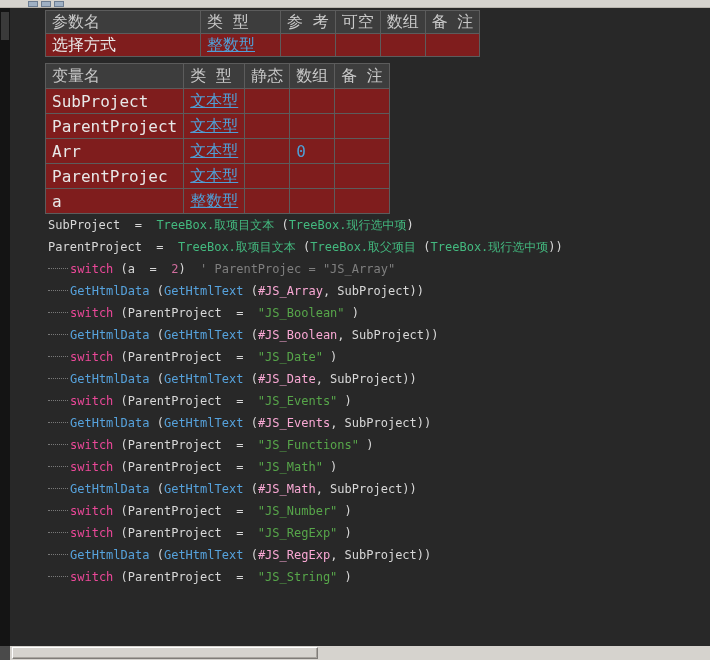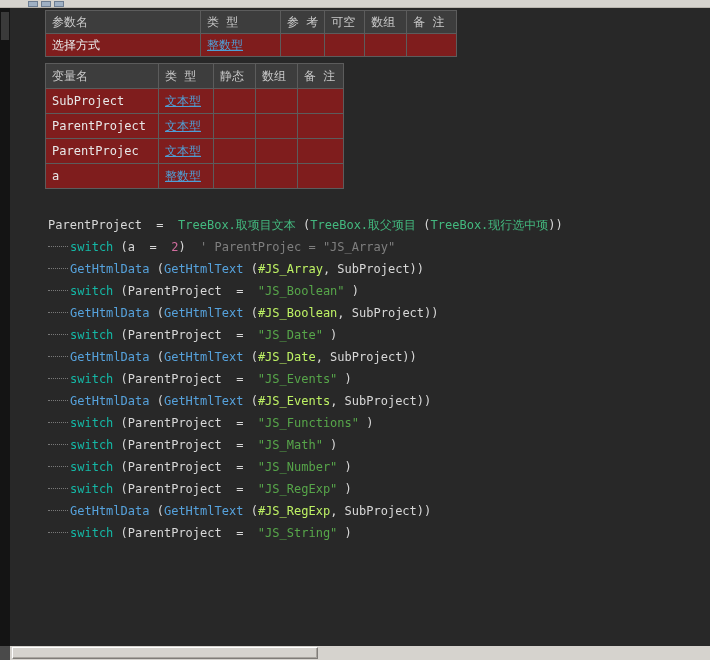--- a/index.html
+++ b/index.html
@@ -13,41 +13,41 @@
   .mini-icon { position:absolute; top:1px; width:10px; height:6px; background:#9fb0c4; border:1px solid #6d7d92; }
 
   
   .left-strip { position:absolute; left:0; top:8px; width:10px; height:638px; background:#141414; }
   .left-thumb { position:absolute; left:1px; top:4px; width:8px; height:28px; background:#3a3a3a; }
 
   
   .editor { position:absolute; left:10px; top:8px; width:700px; height:638px; background:#282828; overflow:hidden; }
 
   
-  .dtable { position:absolute; border-collapse:collapse; table-layout:fixed; font-size:12px; color:#e2e2e2; font-family:"DejaVu Sans Mono", monospace; }
+  .dtable { position:absolute; border-collapse:collapse; table-layout:fixed; font-size:16px; color:#e2e2e2; font-family:"DejaVu Sans Mono", monospace; }
   .dtable th, .dtable td { border:1px solid #5c5c5c; padding:0 6px; text-align:left; font-weight:normal; white-space:nowrap; overflow:hidden; }
   .dtable th { background:#3d3d3d; color:#c9c9c9; }
   .dtable td { background:#7f1d1d; }
   .ptable { left:35px; top:2px; }
   .ptable th, .ptable td { height:23px; }
   .vtable { left:35px; top:55px; }
   .vtable th, .vtable td { height:25px; }
   .type-link { color:#4f9fd6; text-decoration:underline; }
   .cell-array { color:#4f9fd6; text-align:center; }
   .cname { color:#e8e8e8; }
 
   
   .code { position:absolute; left:38px; top:206px; width:660px; }
   .code-line { height:22px; line-height:22px; font-size:12px; white-space:pre; color:#d8d8d8; }
   .guide { display:inline-block; width:20px; border-bottom:1px dotted #787878; margin-right:2px; vertical-align:4px; }
   .c-plain   { color:#d8d8d8; }
-  .c-kw      { color:#14b8a6; }
+  .c-kw      { color:#ec4899; }
   .c-method  { color:#43b97f; }
   .c-func    { color:#56a2dc; }
-  .c-const   { color:#bef264; }
+  .c-const   { color:#f9a8d4; }
   .c-str     { color:#57a64a; }
   .c-num     { color:#d16d9e; }
   .c-comment { color:#7f7f7f; }
 
   
   .hscroll { position:absolute; left:0; top:646px; width:710px; height:14px; background:#d6d3ce; }
   .hscroll .corner { position:absolute; left:0; top:0; width:10px; height:14px; background:#4a4a4a; }
   .hscroll .thumb { position:absolute; left:12px; top:1px; width:306px; height:12px; background:#d6d3ce;
       border-top:1px solid #ffffff; border-left:1px solid #ffffff; border-right:1px solid #7f7c78; border-bottom:1px solid #7f7c78;
       box-shadow:inset -1px -1px 0 #a8a49e; }
@@ -126,48 +126,57 @@
           <td></td>
         </tr>
         <tr>
           <td class="cname">ParentProject</td>
           <td class="type-link">文本型</td>
           <td></td>
           <td></td>
           <td></td>
         </tr>
         <tr>
+          <td class="cname">Arr</td>
+          <td class="type-link">文本型</td>
+          <td></td>
+          <td class="cell-array">0</td>
+          <td></td>
+        </tr>
+        <tr>
           <td class="cname">ParentProjec</td>
           <td class="type-link">文本型</td>
           <td></td>
           <td></td>
           <td></td>
         </tr>
         <tr>
           <td class="cname">a</td>
           <td class="type-link">整数型</td>
           <td></td>
           <td></td>
           <td></td>
         </tr>
       </tbody>
     </table>
 
     <div class="code" id="code-area">
+        <div class="code-line"><span class="tok c-plain">SubProject  =  </span><span class="tok c-method">TreeBox.取项目文本</span><span class="tok c-plain"> (</span><span class="tok c-method">TreeBox.现行选中项</span><span class="tok c-plain">)</span></div>
         <div class="code-line"><span class="tok c-plain">ParentProject  =  </span><span class="tok c-method">TreeBox.取项目文本</span><span class="tok c-plain"> (</span><span class="tok c-method">TreeBox.取父项目</span><span class="tok c-plain"> (</span><span class="tok c-method">TreeBox.现行选中项</span><span class="tok c-plain">))</span></div>
         <div class="code-line"><span class="guide"></span><span class="tok c-kw">switch</span><span class="tok c-plain"> (a  =  </span><span class="tok c-num">2</span><span class="tok c-plain">)</span><span class="tok c-comment">  ' ParentProjec = "JS_Array"</span></div>
         <div class="code-line"><span class="guide"></span><span class="tok c-func">GetHtmlData</span><span class="tok c-plain"> (</span><span class="tok c-func">GetHtmlText</span><span class="tok c-plain"> (</span><span class="tok c-const">#JS_Array</span><span class="tok c-plain">, SubProject))</span></div>
         <div class="code-line"><span class="guide"></span><span class="tok c-kw">switch</span><span class="tok c-plain"> (ParentProject  =  </span><span class="tok c-str">"JS_Boolean"</span><span class="tok c-plain"> )</span></div>
         <div class="code-line"><span class="guide"></span><span class="tok c-func">GetHtmlData</span><span class="tok c-plain"> (</span><span class="tok c-func">GetHtmlText</span><span class="tok c-plain"> (</span><span class="tok c-const">#JS_Boolean</span><span class="tok c-plain">, SubProject))</span></div>
         <div class="code-line"><span class="guide"></span><span class="tok c-kw">switch</span><span class="tok c-plain"> (ParentProject  =  </span><span class="tok c-str">"JS_Date"</span><span class="tok c-plain"> )</span></div>
         <div class="code-line"><span class="guide"></span><span class="tok c-func">GetHtmlData</span><span class="tok c-plain"> (</span><span class="tok c-func">GetHtmlText</span><span class="tok c-plain"> (</span><span class="tok c-const">#JS_Date</span><span class="tok c-plain">, SubProject))</span></div>
         <div class="code-line"><span class="guide"></span><span class="tok c-kw">switch</span><span class="tok c-plain"> (ParentProject  =  </span><span class="tok c-str">"JS_Events"</span><span class="tok c-plain"> )</span></div>
         <div class="code-line"><span class="guide"></span><span class="tok c-func">GetHtmlData</span><span class="tok c-plain"> (</span><span class="tok c-func">GetHtmlText</span><span class="tok c-plain"> (</span><span class="tok c-const">#JS_Events</span><span class="tok c-plain">, SubProject))</span></div>
         <div class="code-line"><span class="guide"></span><span class="tok c-kw">switch</span><span class="tok c-plain"> (ParentProject  =  </span><span class="tok c-str">"JS_Functions"</span><span class="tok c-plain"> )</span></div>
         <div class="code-line"><span class="guide"></span><span class="tok c-kw">switch</span><span class="tok c-plain"> (ParentProject  =  </span><span class="tok c-str">"JS_Math"</span><span class="tok c-plain"> )</span></div>
+        <div class="code-line"><span class="guide"></span><span class="tok c-func">GetHtmlData</span><span class="tok c-plain"> (</span><span class="tok c-func">GetHtmlText</span><span class="tok c-plain"> (</span><span class="tok c-const">#JS_Math</span><span class="tok c-plain">, SubProject))</span></div>
         <div class="code-line"><span class="guide"></span><span class="tok c-kw">switch</span><span class="tok c-plain"> (ParentProject  =  </span><span class="tok c-str">"JS_Number"</span><span class="tok c-plain"> )</span></div>
         <div class="code-line"><span class="guide"></span><span class="tok c-kw">switch</span><span class="tok c-plain"> (ParentProject  =  </span><span class="tok c-str">"JS_RegExp"</span><span class="tok c-plain"> )</span></div>
         <div class="code-line"><span class="guide"></span><span class="tok c-func">GetHtmlData</span><span class="tok c-plain"> (</span><span class="tok c-func">GetHtmlText</span><span class="tok c-plain"> (</span><span class="tok c-const">#JS_RegExp</span><span class="tok c-plain">, SubProject))</span></div>
         <div class="code-line"><span class="guide"></span><span class="tok c-kw">switch</span><span class="tok c-plain"> (ParentProject  =  </span><span class="tok c-str">"JS_String"</span><span class="tok c-plain"> )</span></div>
       </div>
 
   </div>
 
   <div class="hscroll">
     <div class="corner"></div>

